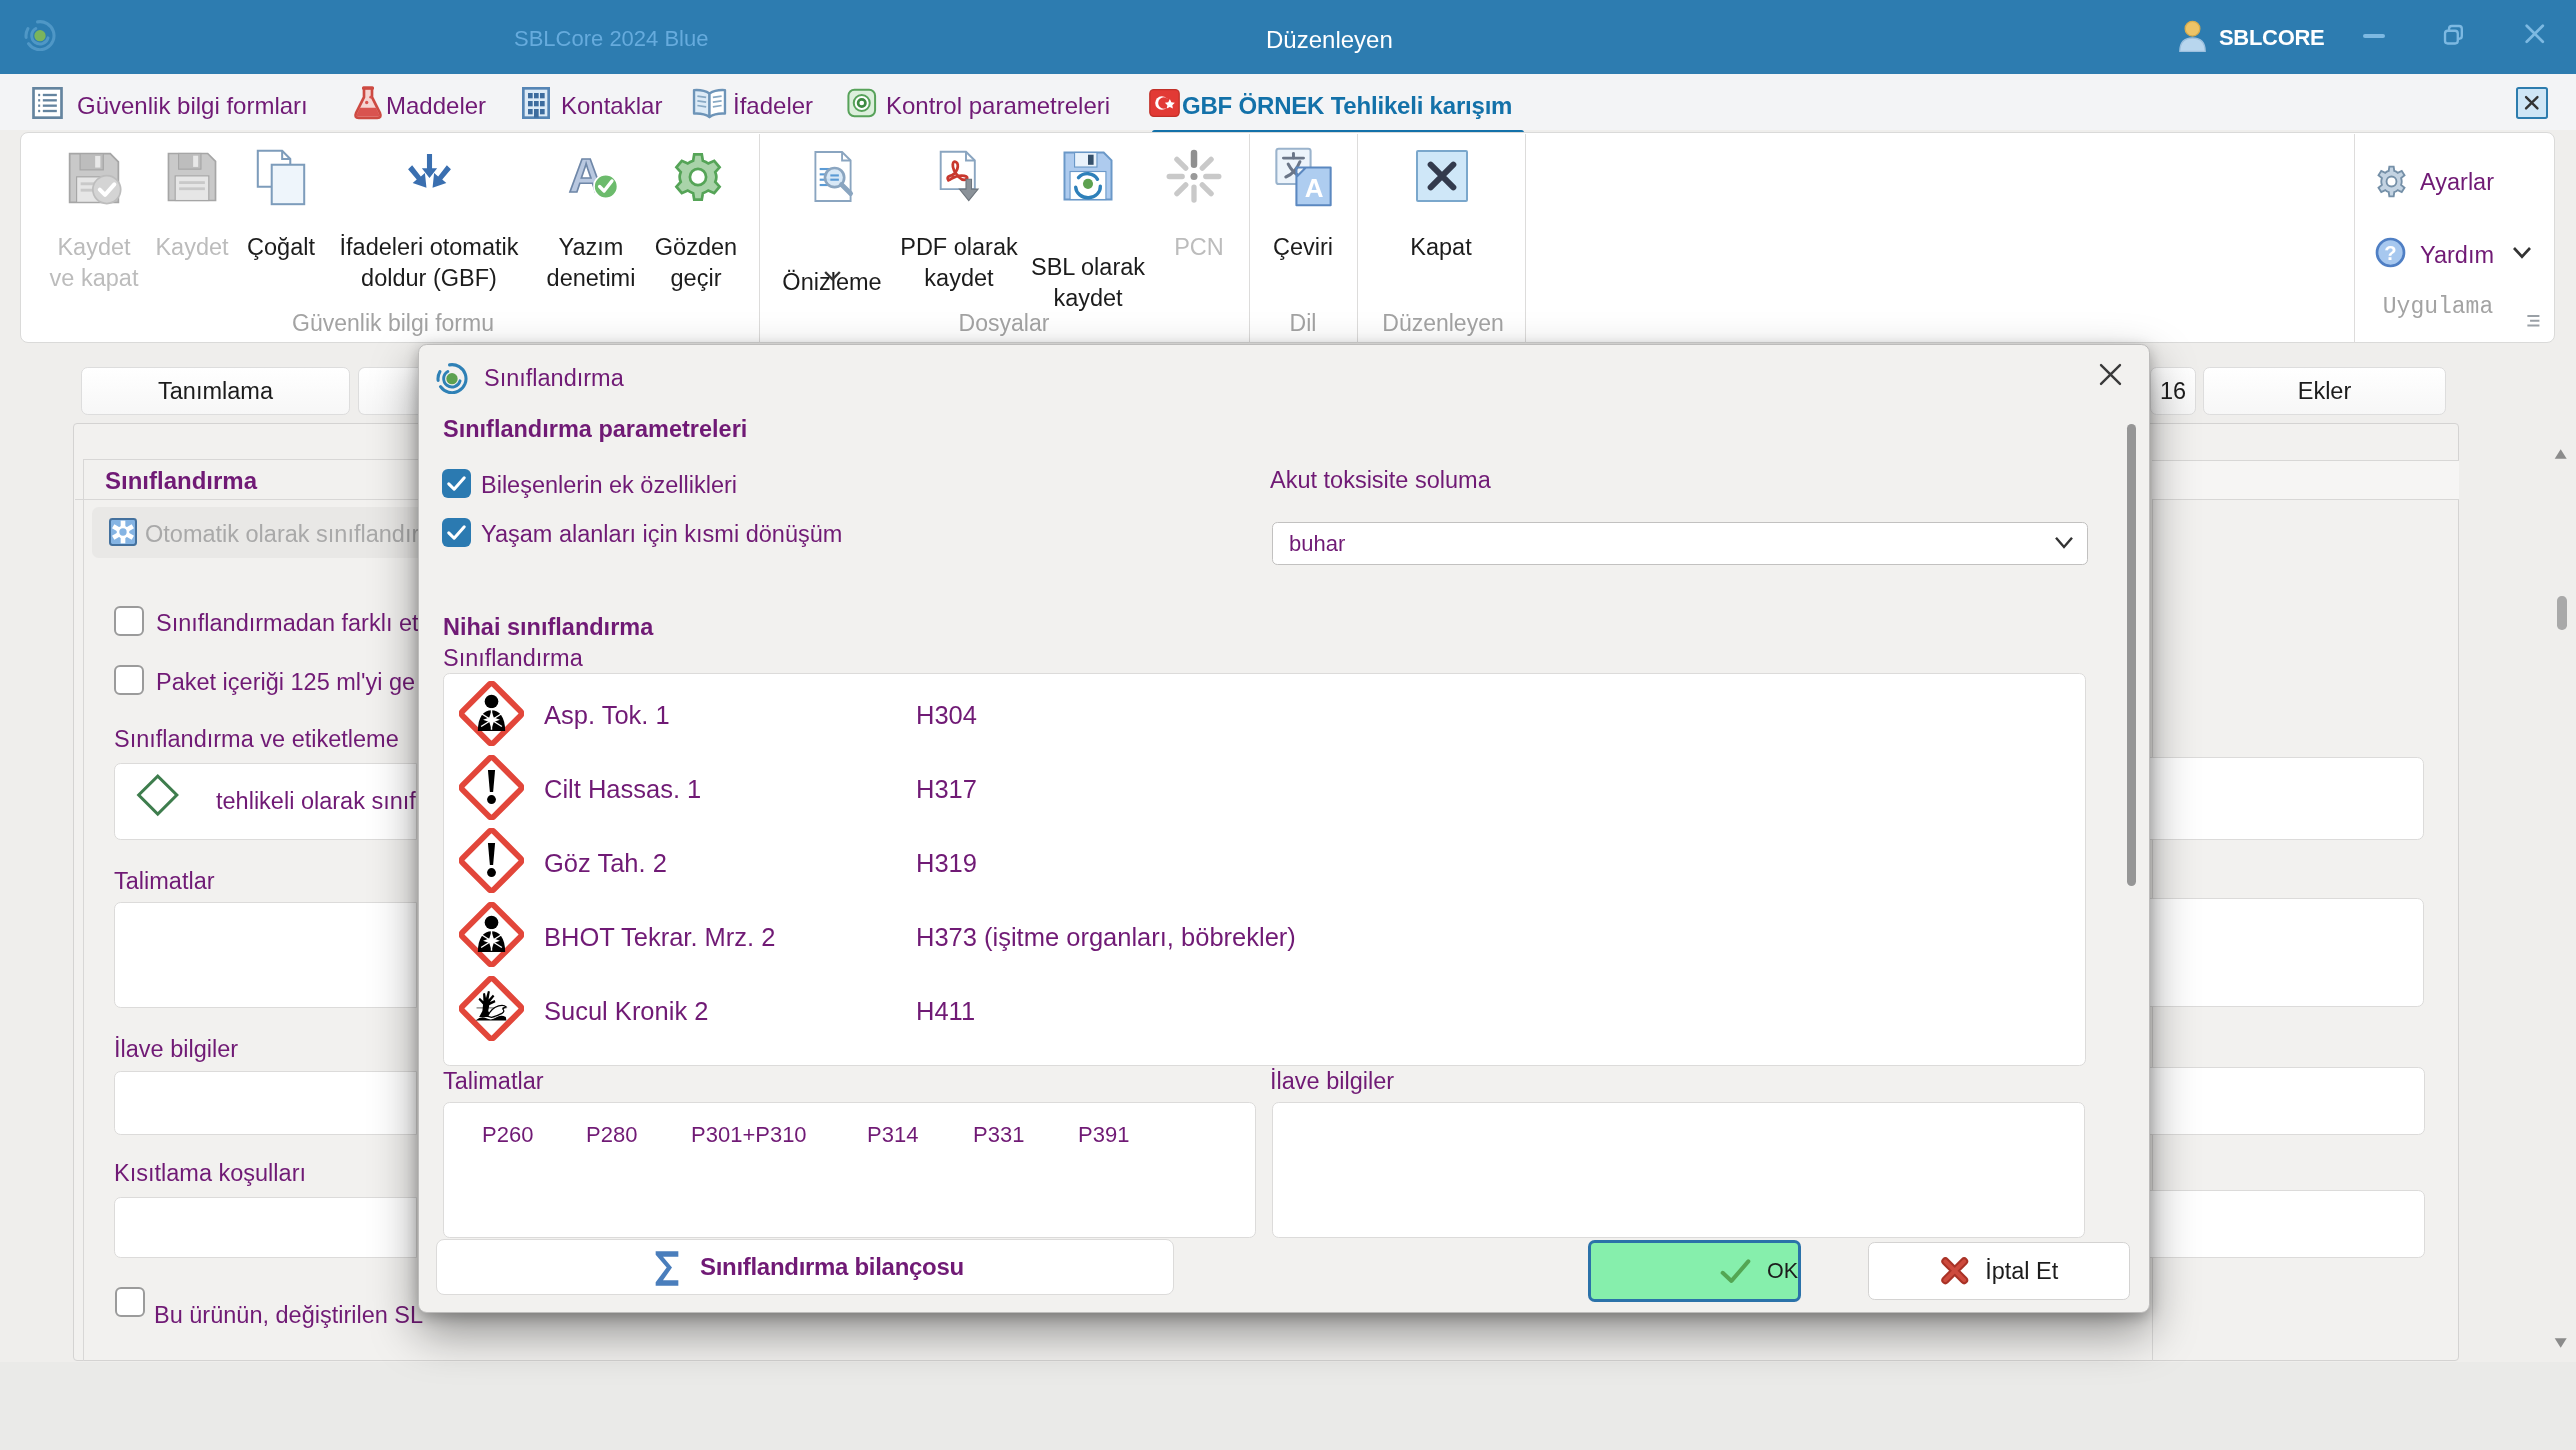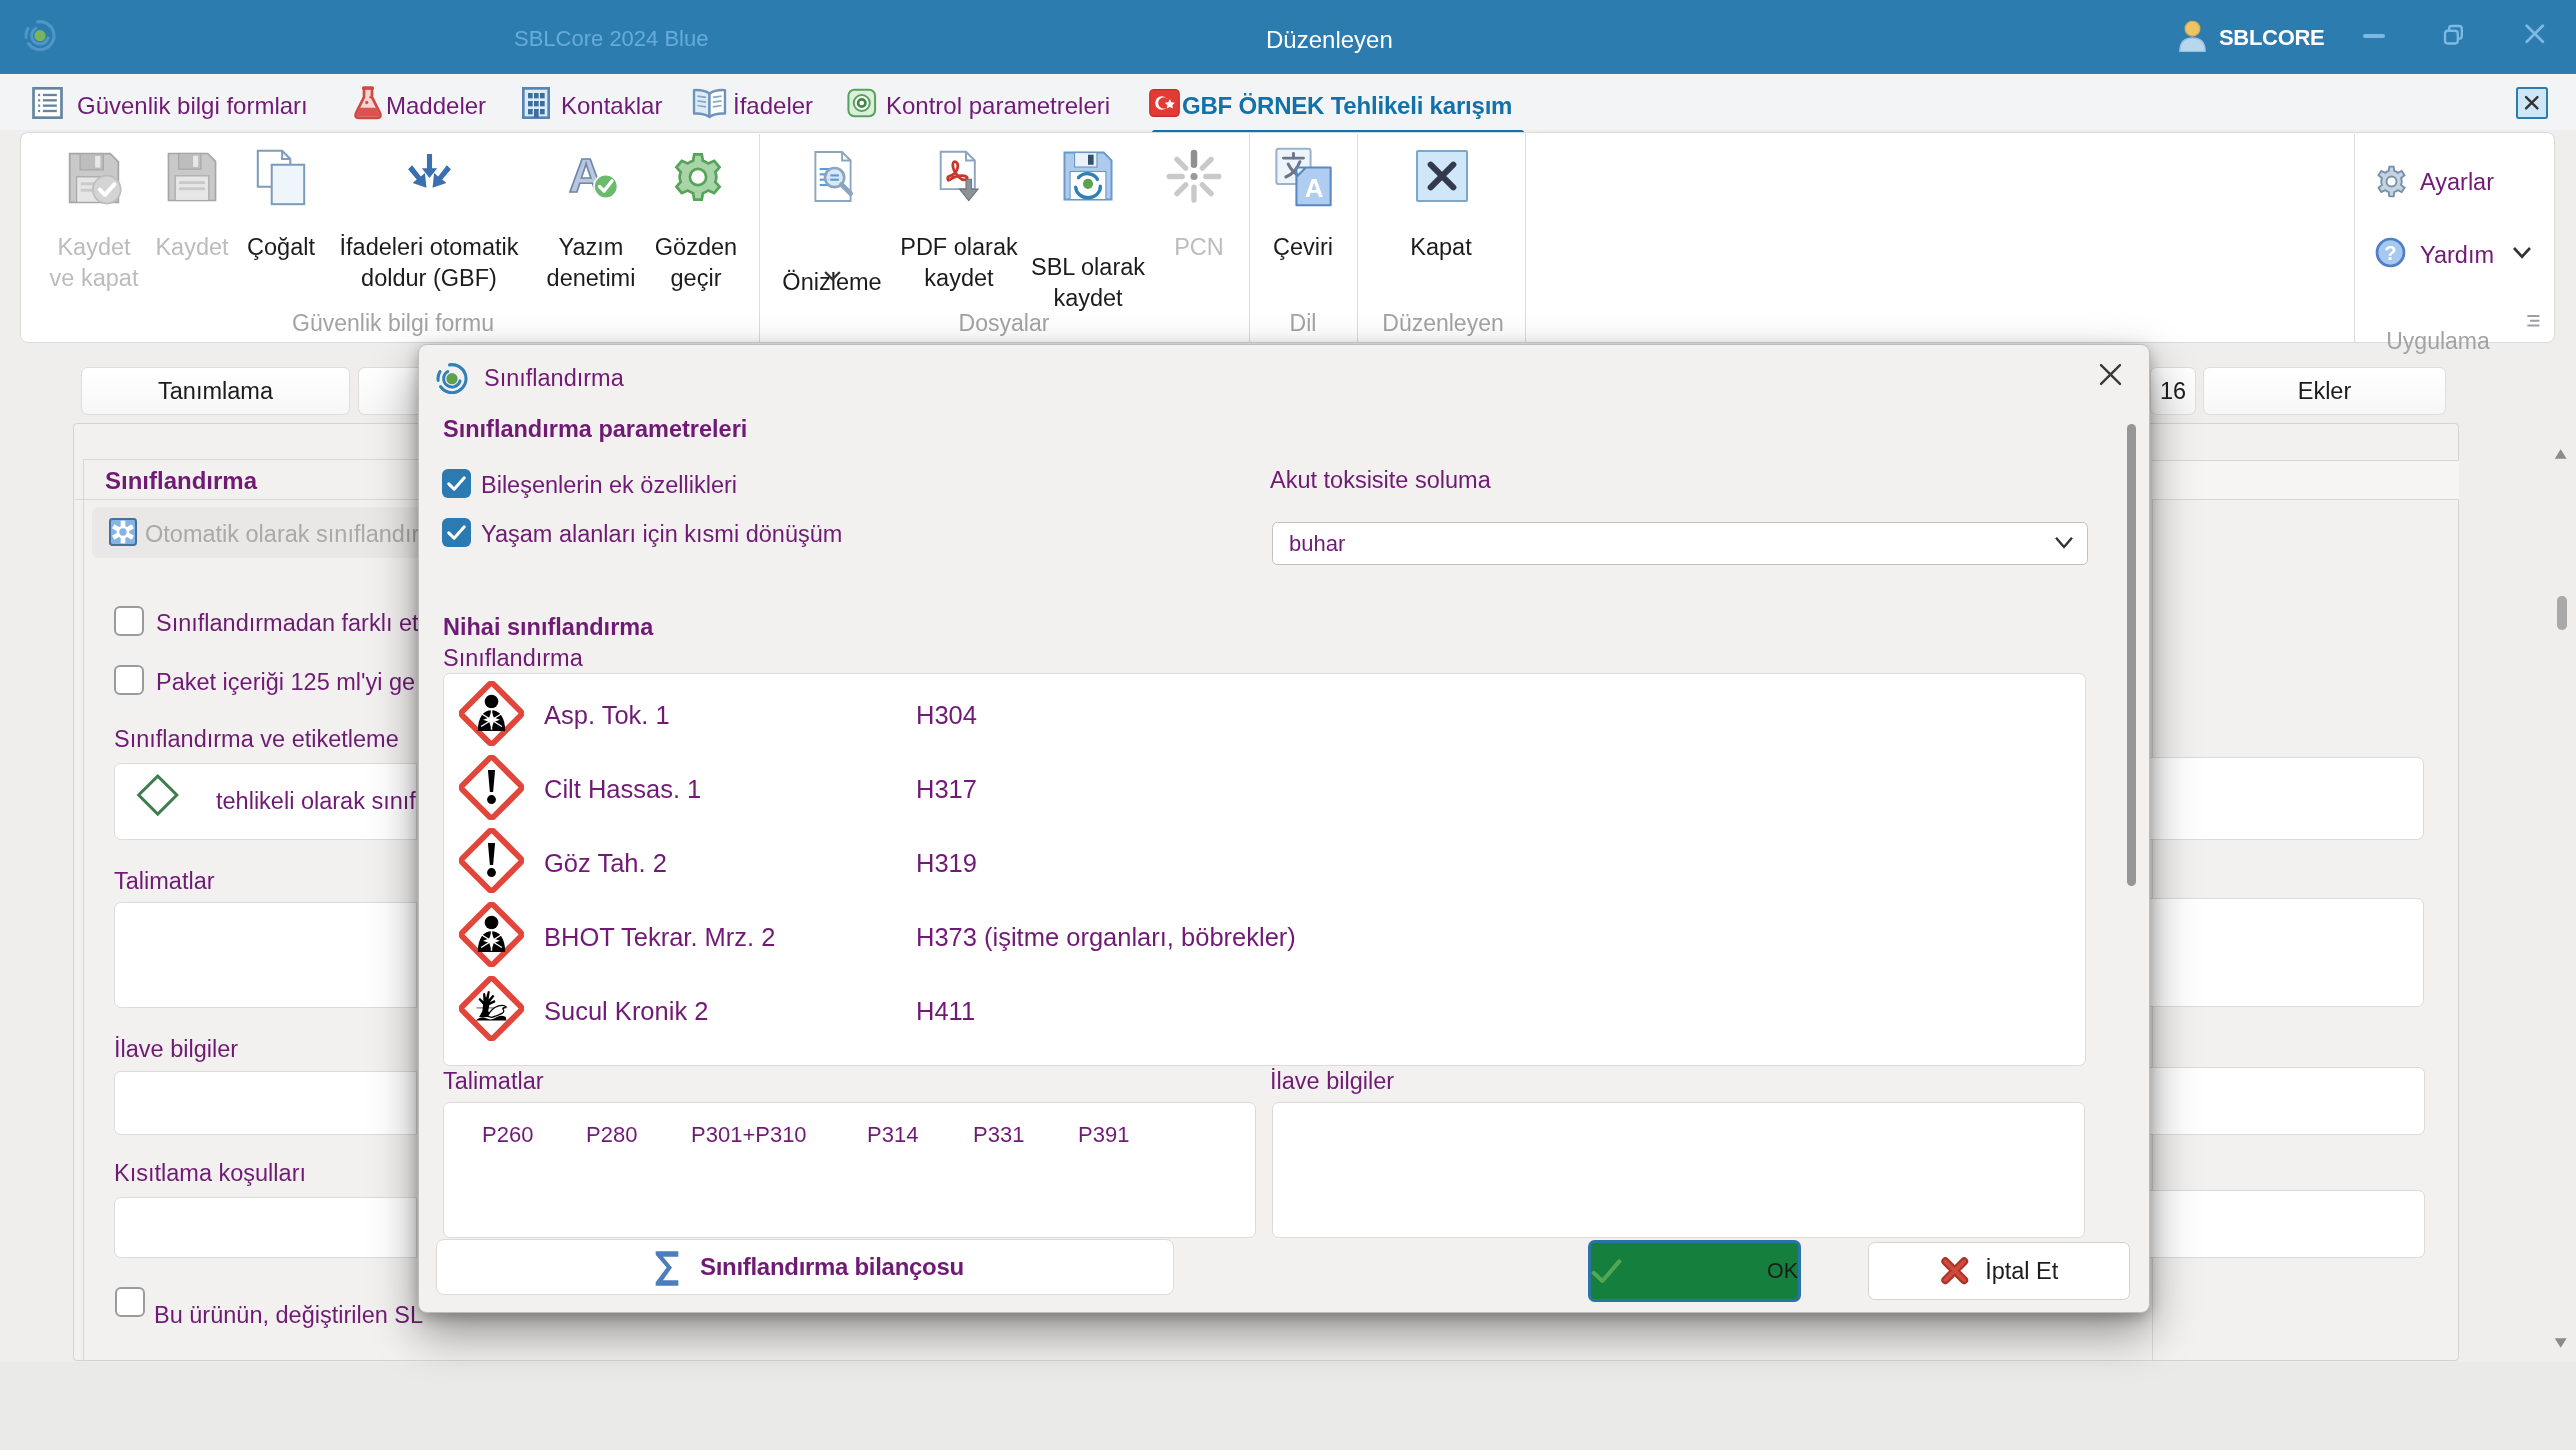--- a/index.html
+++ b/index.html
@@ -125,21 +125,21 @@
 <div class="sep" style="left:759px;"></div>
 <div class="sep" style="left:1249px;"></div>
 <div class="sep" style="left:1357px;"></div>
 <div class="sep" style="left:1525px;"></div>
 <div class="sep" style="left:2354px;"></div>
 
 <div class="rblab" style="left:393px;top:310px;">Güvenlik bilgi formu</div>
 <div class="rblab" style="left:1004px;top:310px;">Dosyalar</div>
 <div class="rblab" style="left:1303px;top:310px;">Dil</div>
 <div class="rblab" style="left:1443px;top:310px;">Düzenleyen</div>
-<div class="rblab" style="left:2438px;top:328px;">Uygulama</div>
+<div class="rblab" style="left:2438px;top:294px;font-family:Liberation Mono, monospace;">Uygulama</div>
 <svg class="abs" style="left:2526px;top:314px;" width="14.8" height="13.4" viewBox="0 0 22 20">
   <path d="M2 3 L20 3 M6 10 L20 10 M2 17 L20 17" stroke="#9aa0a6" stroke-width="3"></path>
 </svg>
 
 <svg class="abs" style="left:65px;top:149px;" width="58" height="58" viewBox="0 0 100 100">
   <path d="M8 8 L78 8 L92 22 L92 92 L8 92 Z" fill="#c9c9c9" stroke="#a6a6a6" stroke-width="3"></path>
   <rect x="26" y="8" width="40" height="28" fill="#bdbdbd" stroke="#a6a6a6" stroke-width="2"></rect>
   <rect x="52" y="12" width="9" height="20" fill="#e8e8e8"></rect>
   <rect x="20" y="48" width="60" height="44" fill="#e6e6e6" stroke="#a6a6a6" stroke-width="2"></rect>
   <line x1="27" y1="60" x2="73" y2="60" stroke="#c9c9c9" stroke-width="5"></line>
@@ -449,21 +449,21 @@
 
 <div class="t" style="left:1270px;top:1068px;">İlave bilgiler</div>
 <div class="wbox" style="left:1272px;top:1102px;width:813px;height:136px;"></div>
 
 <div class="wbox" style="left:436px;top:1239px;width:738px;height:56px;border-radius:8px;"></div>
 <svg class="abs" style="left:653px;top:1251px;" width="28" height="35" viewBox="0 0 42 52">
   <path d="M4 0 L38 0 L38 8.5 L15 8.5 L28.5 24.5 L15 43.5 L38 43.5 L38 52 L4 52 L4 46.5 L20.5 24.5 L4 5.5 Z" fill="#4a7ebc"></path>
 </svg>
 <div class="t b" style="left:700px;top:1253px;font-size:24px;letter-spacing:-0.3px;">Sınıflandırma bilançosu</div>
 
-<div class="abs" style="left:1588px;top:1240px;width:213px;height:62px;background:#15803d;border:3.4px solid #2b72a9;border-radius:6.7px;display:flex;align-items:center;justify-content:space-between;">
+<div class="abs" style="left:1588px;top:1240px;width:213px;height:62px;background:#86efac;border:3.4px solid #2b72a9;border-radius:6.7px;display:flex;align-items:center;justify-content:flex-end;">
   <svg width="31" height="27" viewBox="0 0 46 40">
       <path d="M4 22 L17 34 L42 5" fill="none" stroke="#53a653" stroke-width="6" stroke-linecap="round" stroke-linejoin="round"></path>
     </svg>
   <span style="font-size:21.5px;margin-left:16px;">OK</span>
 </div>
 <div class="abs" style="left:1868px;top:1242px;width:262px;height:58px;background:#fff;border:1.3px solid #d4d3d2;border-radius:6.7px;display:flex;align-items:center;justify-content:center;">
   <svg width="29.5" height="29.5" viewBox="0 0 44 44">
     <path d="M8 8 L36 36 M36 8 L8 36" stroke="#a93226" stroke-width="12" stroke-linecap="round"></path>
     <path d="M8 8 L36 36 M36 8 L8 36" stroke="#cd4a3d" stroke-width="6" stroke-linecap="round"></path>
   </svg>

